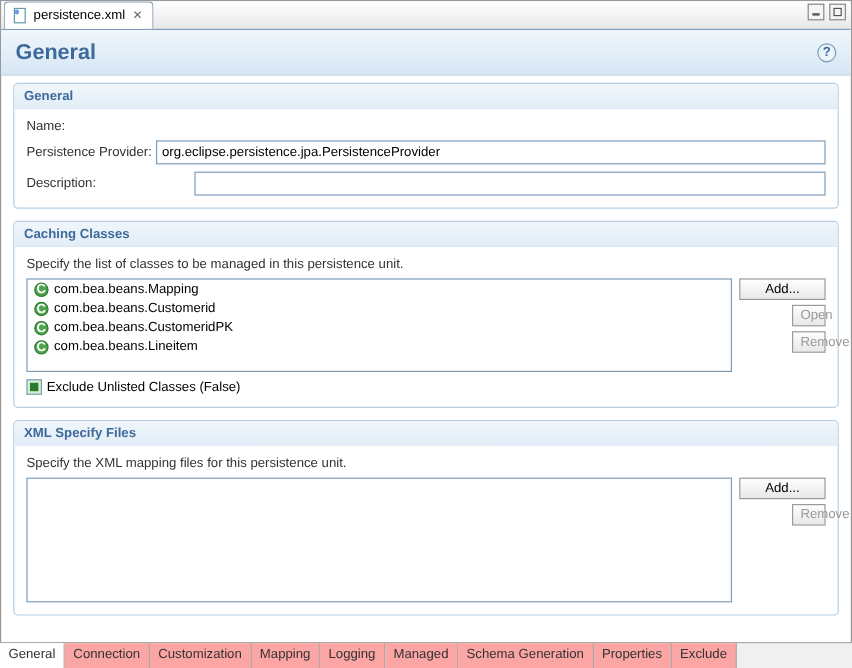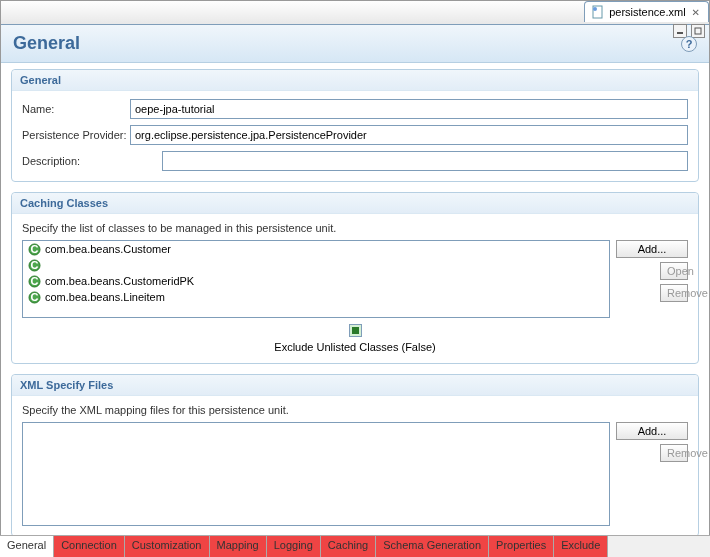--- a/index.html
+++ b/index.html
@@ -1,18 +1,18 @@
 <!DOCTYPE html>
 <html><head>
 <meta charset="utf-8">
 <style>
   * { box-sizing: border-box; margin: 0; padding: 0; font-family: Tahoma, Arial, sans-serif; font-size: 11px; }
   body { background: #fff; width: 710px; height: 557px; overflow: hidden; border: 1px solid #999; }
   
-  .tabbar { background: linear-gradient(to bottom, #fefefe, #e8e8e8); height: 24px; display: flex; align-items: flex-end; border-bottom: 1px solid #7f9db9; padding-left: 2px; flex-direction: column; }
+  .tabbar { background: linear-gradient(to bottom, #fefefe, #e8e8e8); height: 24px; display: flex; border-bottom: 1px solid #7f9db9; padding-left: 2px; }
   .tab { display: flex; align-items: center; gap: 4px; padding: 3px 8px 3px 6px; background: #fff; border: 1px solid #7f9db9; border-bottom: none; border-radius: 4px 4px 0 0; }
   .file-icon { width: 14px; height: 14px; display: flex; align-items: center; justify-content: center; }
   .file-icon svg { width: 14px; height: 14px; }
   .close-x { color: #666; font-size: 10px; margin-left: 2px; cursor: pointer; }
   .win-controls { margin-left: auto; display: flex; gap: 4px; padding: 2px 4px; }
   .win-btn { width: 14px; height: 14px; border: 1px solid #888; background: #f4f4f4; display: flex; align-items: center; justify-content: center; }
   
   .page-title-bar { background: linear-gradient(to bottom, #f0f6fb, #d6e7f5); border-bottom: 1px solid #b6cfe2; padding: 8px 12px; display: flex; align-items: center; }
   .page-title { font-size: 18px; font-weight: bold; color: #3d6a9a; }
   .help-icon { margin-left: auto; width: 16px; height: 16px; border: 1px solid #7f9db9; border-radius: 50%; display: flex; align-items: center; justify-content: center; color: #3d6a9a; font-weight: bold; background: #eaf2fa; }
@@ -35,28 +35,28 @@
   .list-item { display: flex; align-items: center; gap: 4px; padding: 1px 4px; }
   .list-item:nth-child(7) { visibility: hidden; }
   .class-icon { width: 14px; height: 14px; display: flex; align-items: center; justify-content: center; }
   .class-icon svg { width: 13px; height: 13px; }
   .list-text { color: #000; }
   
   .btn-stack { display: flex; flex-direction: column; gap: 4px; width: 72px; }
   .btn { border: 1px solid #999; background: linear-gradient(to bottom, #fefefe, #e8e8e8); padding: 2px 6px; text-align: center; cursor: pointer; }
   .btn.disabled { color: #999; cursor: default; margin-left: 44px; }
   
-  .checkbox-row { display: flex; align-items: center; gap: 4px; margin-top: 6px; flex-direction: column; }
+  .checkbox-row { display: flex; align-items: center; gap: 4px; margin-top: 6px; }
   .checkbox { width: 13px; height: 13px; border: 1px solid #7f9db9; background: #d4f0d4; display: flex; align-items: center; justify-content: center; }
   .checkbox-mark { width: 7px; height: 7px; background: #2a7a2a; }
   
   .mapping-listbox { flex: 1; border: 1px solid #7f9db9; height: 104px; background: #fff; }
   
   .bottom-tabs { position: absolute; bottom: 0; left: 0; right: 0; display: flex; border-top: 1px solid #aaa; background: #f0f0f0; height: 22px; }
-  .btab { padding: 3px 7px; border-right: 1px solid #aaa; background: #ef4444; color: #333; cursor: pointer; }
+  .btab { padding: 3px 7px; border-right: 1px solid #aaa; background: #fca5a5; color: #333; cursor: pointer; }
   .btab.active { background: #fff; }
   
   ::-webkit-scrollbar { width: 16px; }
   ::-webkit-scrollbar-track { background: #e8e8e8; border-left: 1px solid #c5c5c5; }
   ::-webkit-scrollbar-thumb { background: linear-gradient(to right, #dbe7f3, #b8cfe5); border: 1px solid #7f9db9; }
   ::-webkit-scrollbar-button { background: #e8e8e8; border: 1px solid #c5c5c5; height: 16px; }
 </style>
 </head>
 <body>
 
@@ -90,21 +90,20 @@
   <div class="help-icon">?</div>
 </div>
 
 <div class="content">
 
   <div class="form-section">
     <div class="form-section-title">General</div>
     <div class="form-body">
       <div class="form-row">
         <div class="form-label">Name:</div>
-        <input class="form-input" value="oepe-jpa-tutorial" style="">
       </div>
       <div class="form-row">
         <div class="form-label">Persistence Provider:</div>
         <input class="form-input" value="org.eclipse.persistence.jpa.PersistenceProvider" style="">
       </div>
       <div class="form-row">
         <div class="form-label">Description:</div>
         <input class="form-input" value="" style="">
       </div>
     </div>
@@ -116,29 +115,30 @@
       <div class="help-text">Specify the list of classes to be managed in this persistence unit.</div>
       <div class="list-area">
         <div class="listbox" id="class-list">
             <div class="list-item">
               <span class="class-icon">
                 <svg viewBox="0 0 13 13">
                   <circle cx="6.5" cy="6.5" r="5.5" fill="#4da64d" stroke="#2a7a2a"></circle>
                   <text x="6.5" y="9.5" text-anchor="middle" font-size="8" font-weight="bold" fill="#fff">C</text>
                 </svg>
               </span>
-              <span class="list-text">com.bea.beans.Customer</span>
+              <span class="list-text">com.bea.beans.Mapping</span>
             </div>
             <div class="list-item">
               <span class="class-icon">
                 <svg viewBox="0 0 13 13">
                   <circle cx="6.5" cy="6.5" r="5.5" fill="#4da64d" stroke="#2a7a2a"></circle>
                   <text x="6.5" y="9.5" text-anchor="middle" font-size="8" font-weight="bold" fill="#fff">C</text>
                 </svg>
               </span>
+              <span class="list-text">com.bea.beans.Customerid</span>
             </div>
             <div class="list-item">
               <span class="class-icon">
                 <svg viewBox="0 0 13 13">
                   <circle cx="6.5" cy="6.5" r="5.5" fill="#4da64d" stroke="#2a7a2a"></circle>
                   <text x="6.5" y="9.5" text-anchor="middle" font-size="8" font-weight="bold" fill="#fff">C</text>
                 </svg>
               </span>
               <span class="list-text">com.bea.beans.CustomeridPK</span>
             </div>
@@ -182,17 +182,17 @@
   </div>
 
 </div>
 
 <div class="bottom-tabs" id="bottom-tabs">
     <div class="btab active">General</div>
     <div class="btab">Connection</div>
     <div class="btab">Customization</div>
     <div class="btab">Mapping</div>
     <div class="btab">Logging</div>
-    <div class="btab">Caching</div>
+    <div class="btab">Managed</div>
     <div class="btab">Schema Generation</div>
     <div class="btab">Properties</div>
     <div class="btab">Exclude</div>
   </div>
 
 </body></html>

